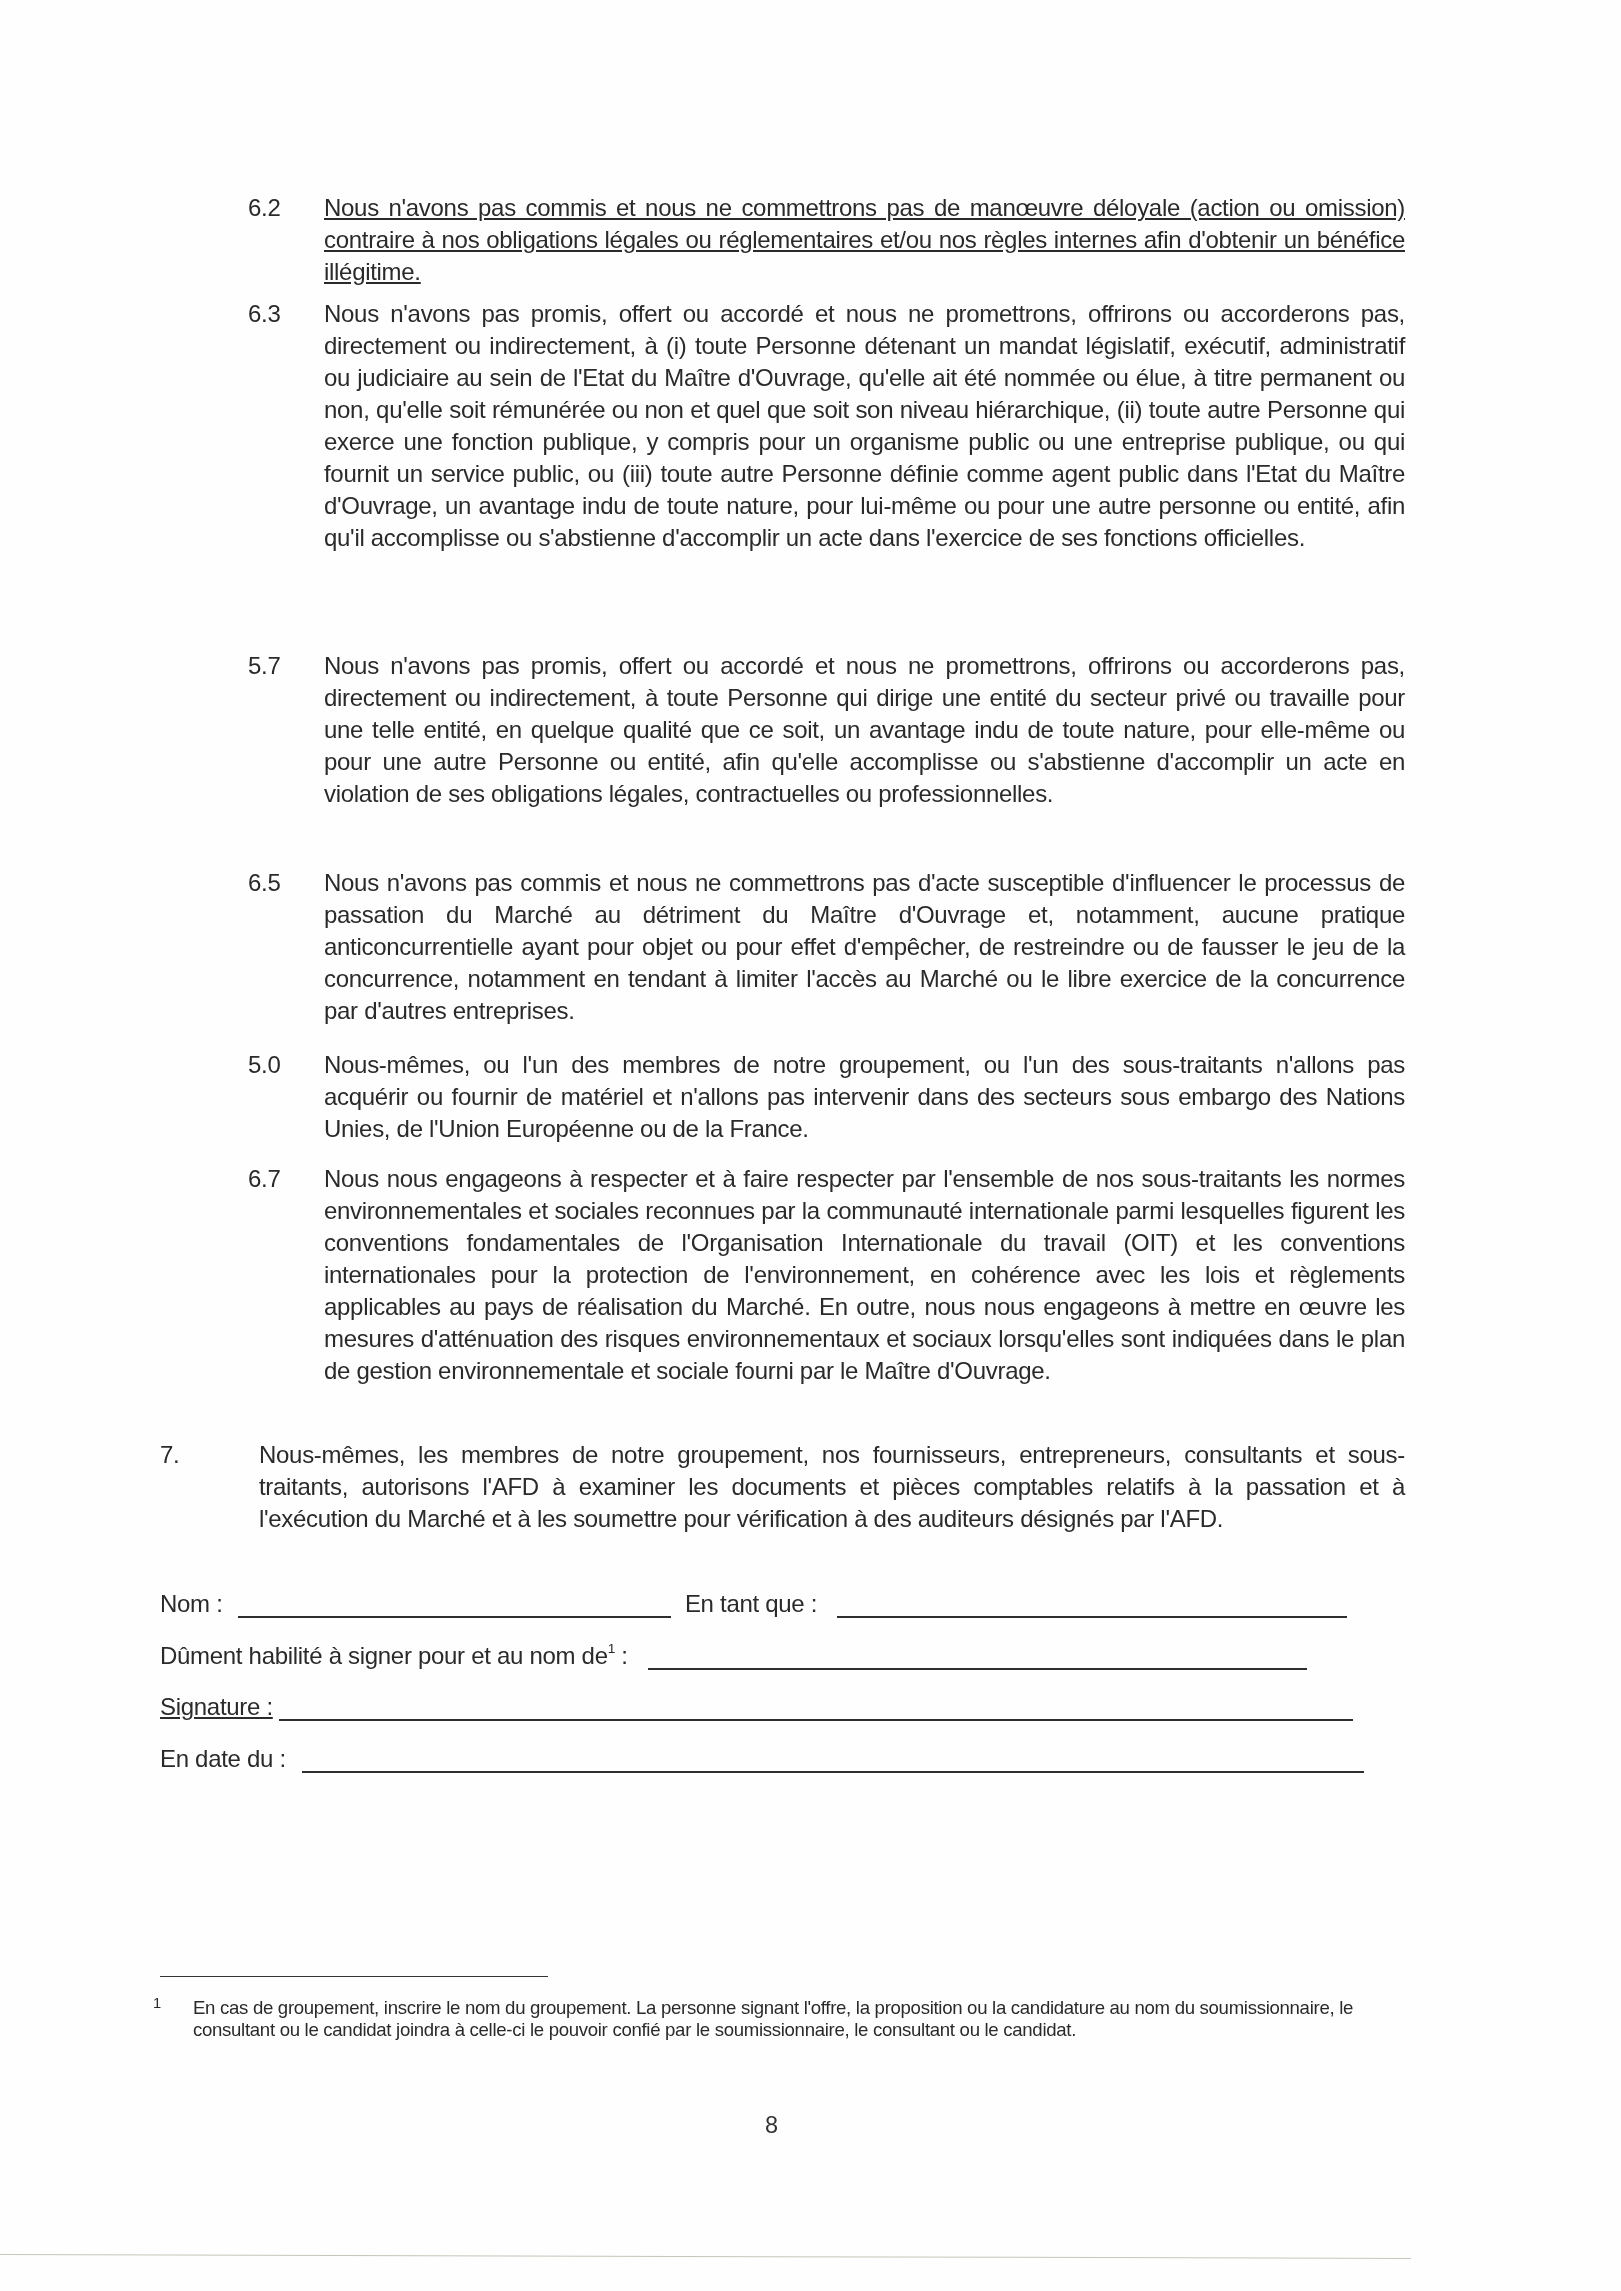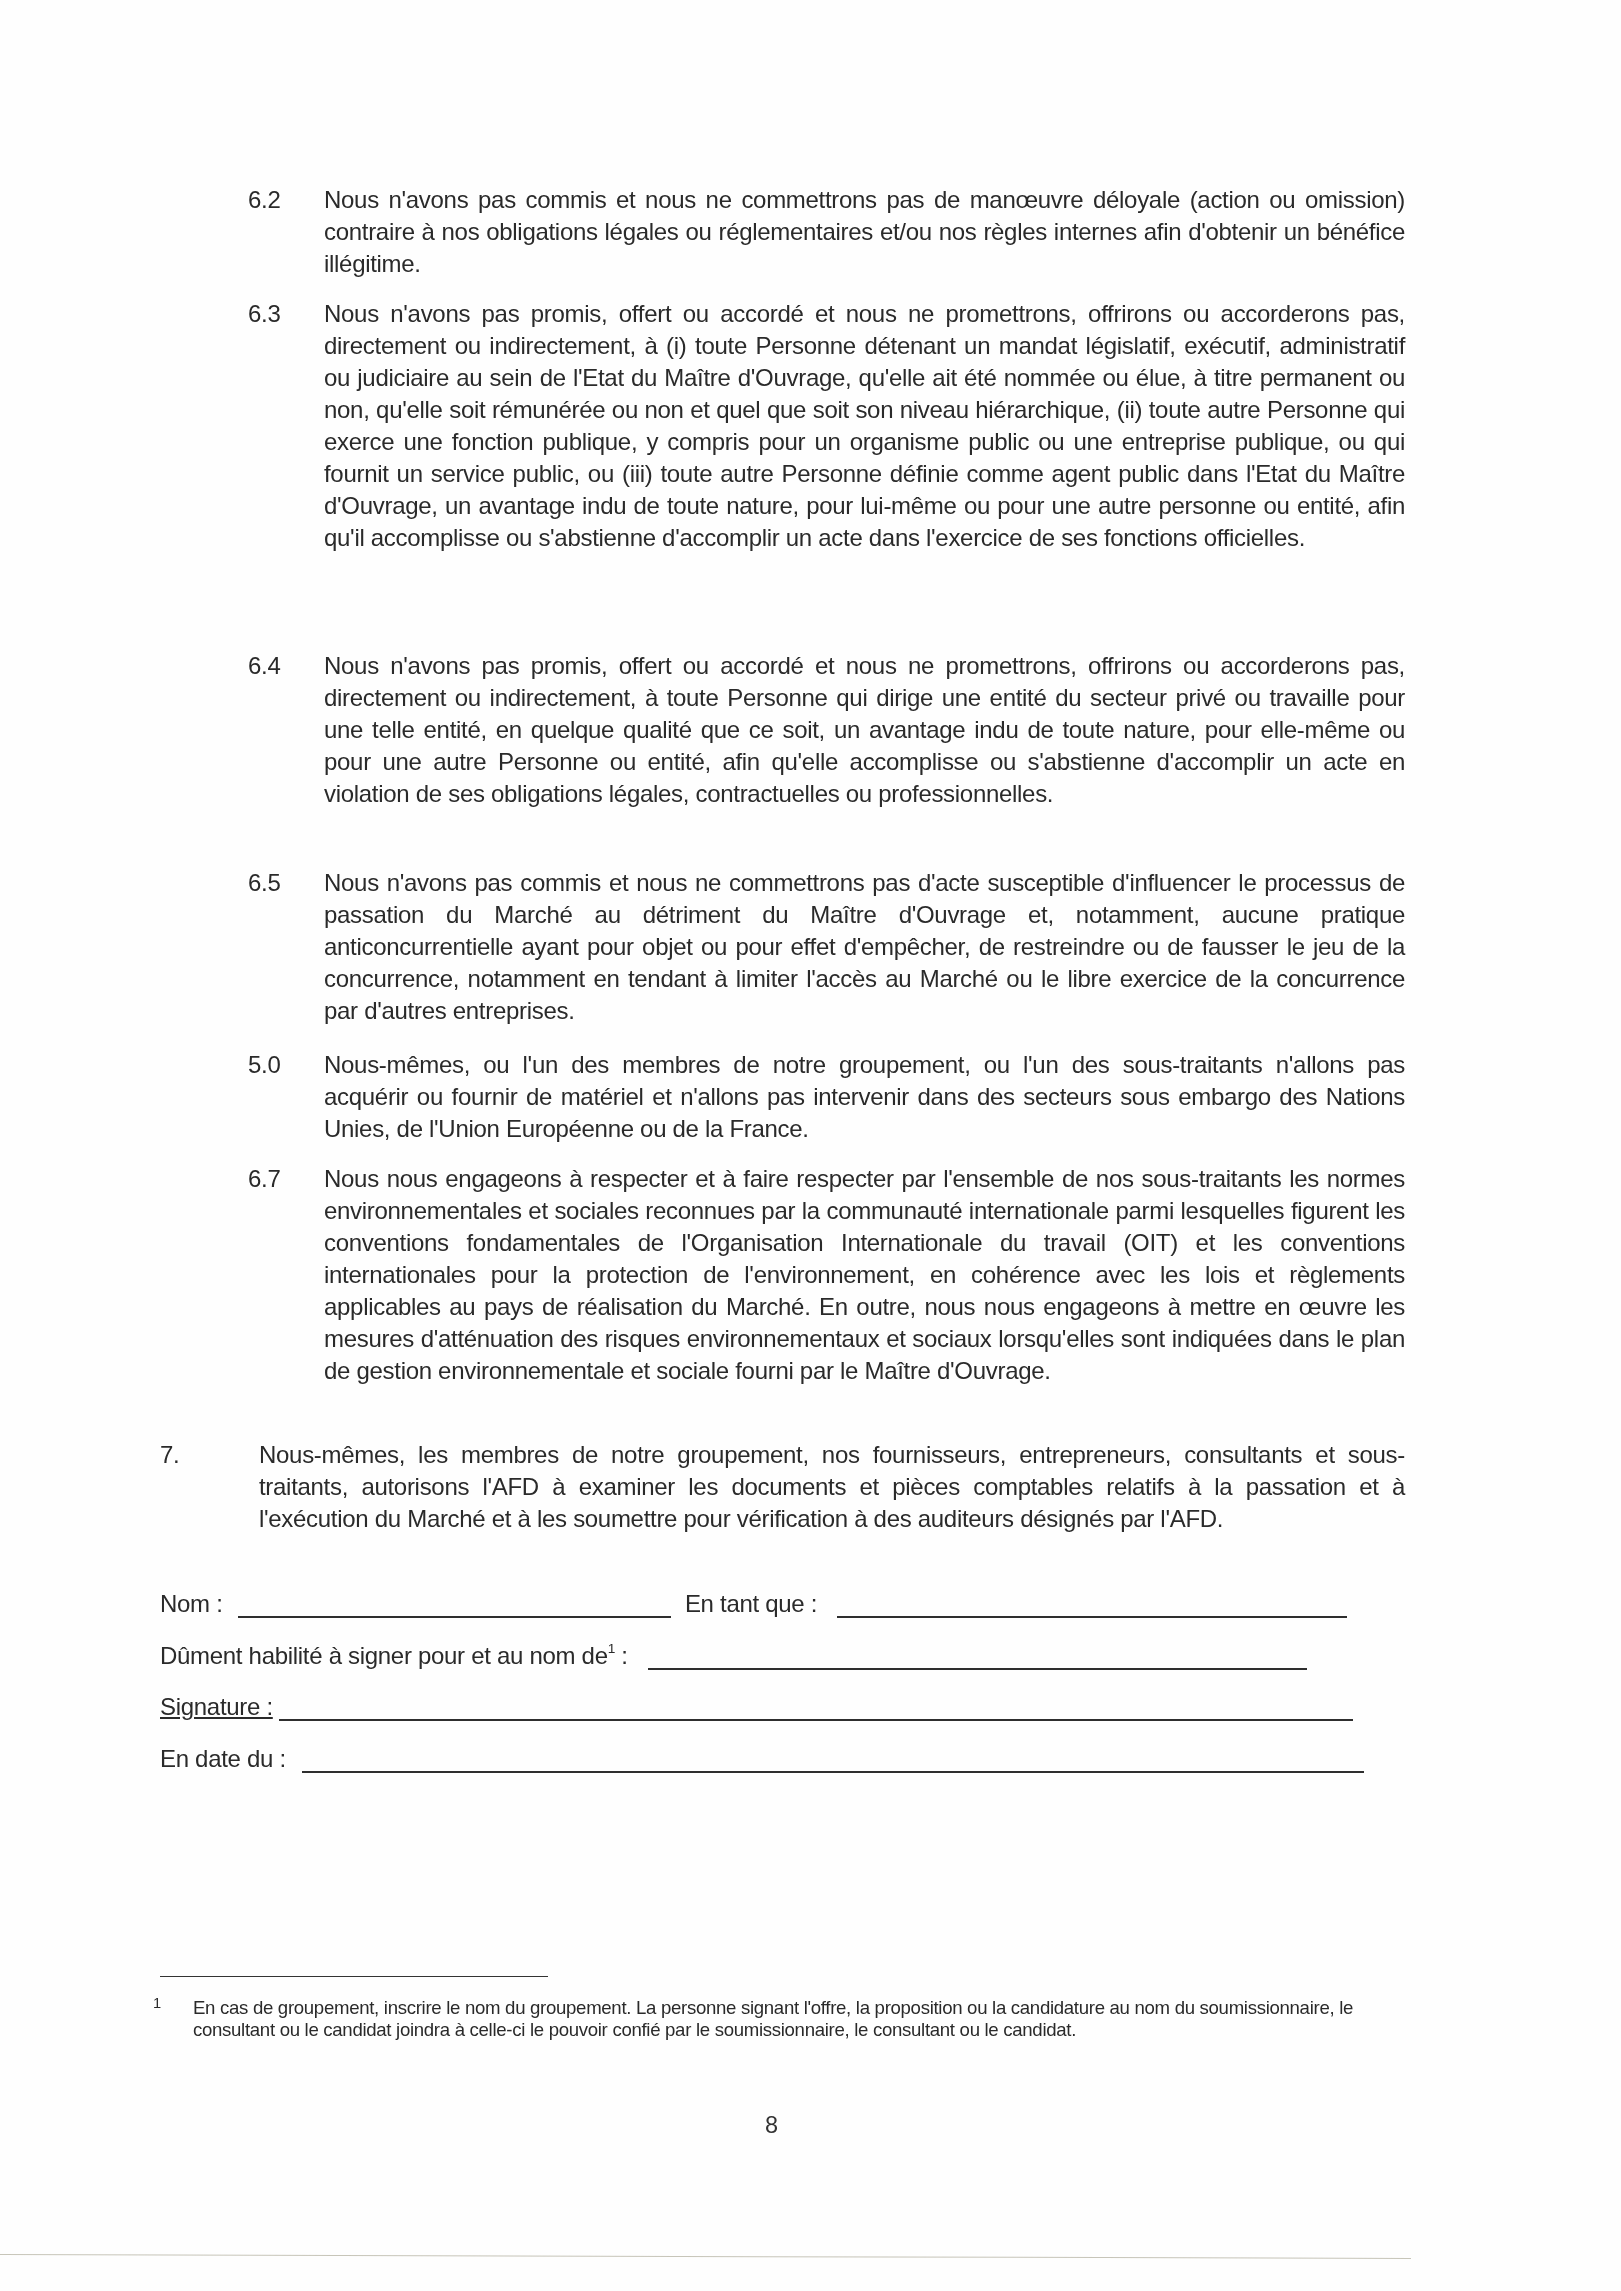--- a/index.html
+++ b/index.html
@@ -80,32 +80,32 @@
       transform-origin: left center;
       opacity: 0.8;
     }
     sup { font-size: 13.7px; line-height: 0; position: relative; top: -2px; }
   </style>
 </head>
 <body>
 
 <div>
 
-  <div class="clause" style="top:184px;">
+  <div class="clause" style="top:192px;text-decoration:underline;">
     <span class="num">6.2</span>
     <div class="text">Nous n'avons pas commis et nous ne commettrons pas de manœuvre déloyale (action ou omission) contraire à nos obligations légales ou réglementaires et/ou nos règles internes afin d'obtenir un bénéfice illégitime.</div>
   </div>
 
   <div class="clause" style="top:298px;">
     <span class="num">6.3</span>
     <div class="text">Nous n'avons pas promis, offert ou accordé et nous ne promettrons, offrirons ou accorderons pas, directement ou indirectement, à (i) toute Personne détenant un mandat législatif, exécutif, administratif ou judiciaire au sein de l'Etat du Maître d'Ouvrage, qu'elle ait été nommée ou élue, à titre permanent ou non, qu'elle soit rémunérée ou non et quel que soit son niveau hiérarchique, (ii) toute autre Personne qui exerce une fonction publique, y compris pour un organisme public ou une entreprise publique, ou qui fournit un service public, ou (iii) toute autre Personne définie comme agent public dans l'Etat du Maître d'Ouvrage, un avantage indu de toute nature, pour lui-même ou pour une autre personne ou entité, afin qu'il accomplisse ou s'abstienne d'accomplir un acte dans l'exercice de ses fonctions officielles.</div>
   </div>
 
   <div class="clause" style="top:650px;">
-    <span class="num">6.4</span>
+    <span class="num">5.7</span>
     <div class="text">Nous n'avons pas promis, offert ou accordé et nous ne promettrons, offrirons ou accorderons pas, directement ou indirectement, à toute Personne qui dirige une entité du secteur privé ou travaille pour une telle entité, en quelque qualité que ce soit, un avantage indu de toute nature, pour elle-même ou pour une autre Personne ou entité, afin qu'elle accomplisse ou s'abstienne d'accomplir un acte en violation de ses obligations légales, contractuelles ou professionnelles.</div>
   </div>
 
   <div class="clause" style="top:867px;">
     <span class="num">6.5</span>
     <div class="text">Nous n'avons pas commis et nous ne commettrons pas d'acte susceptible d'influencer le processus de passation du Marché au détriment du Maître d'Ouvrage et, notamment, aucune pratique anticoncurrentielle ayant pour objet ou pour effet d'empêcher, de restreindre ou de fausser le jeu de la concurrence, notamment en tendant à limiter l'accès au Marché ou le libre exercice de la concurrence par d'autres entreprises.</div>
   </div>
 
   <div class="clause" style="top:1049px;">
     <span class="num">5.0</span>

